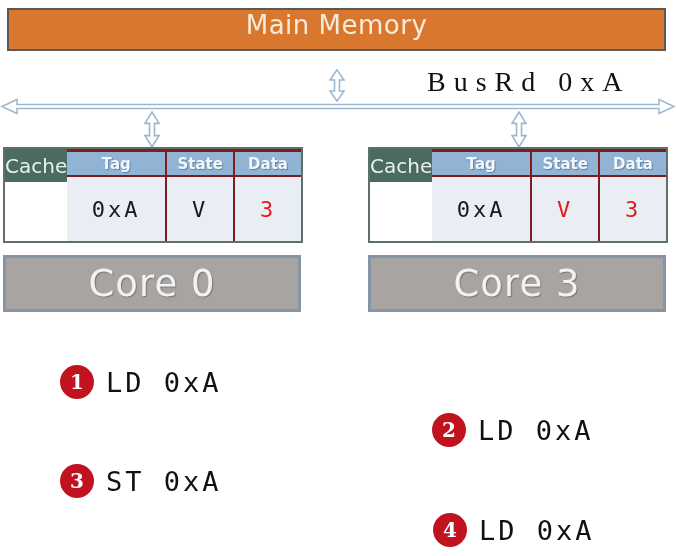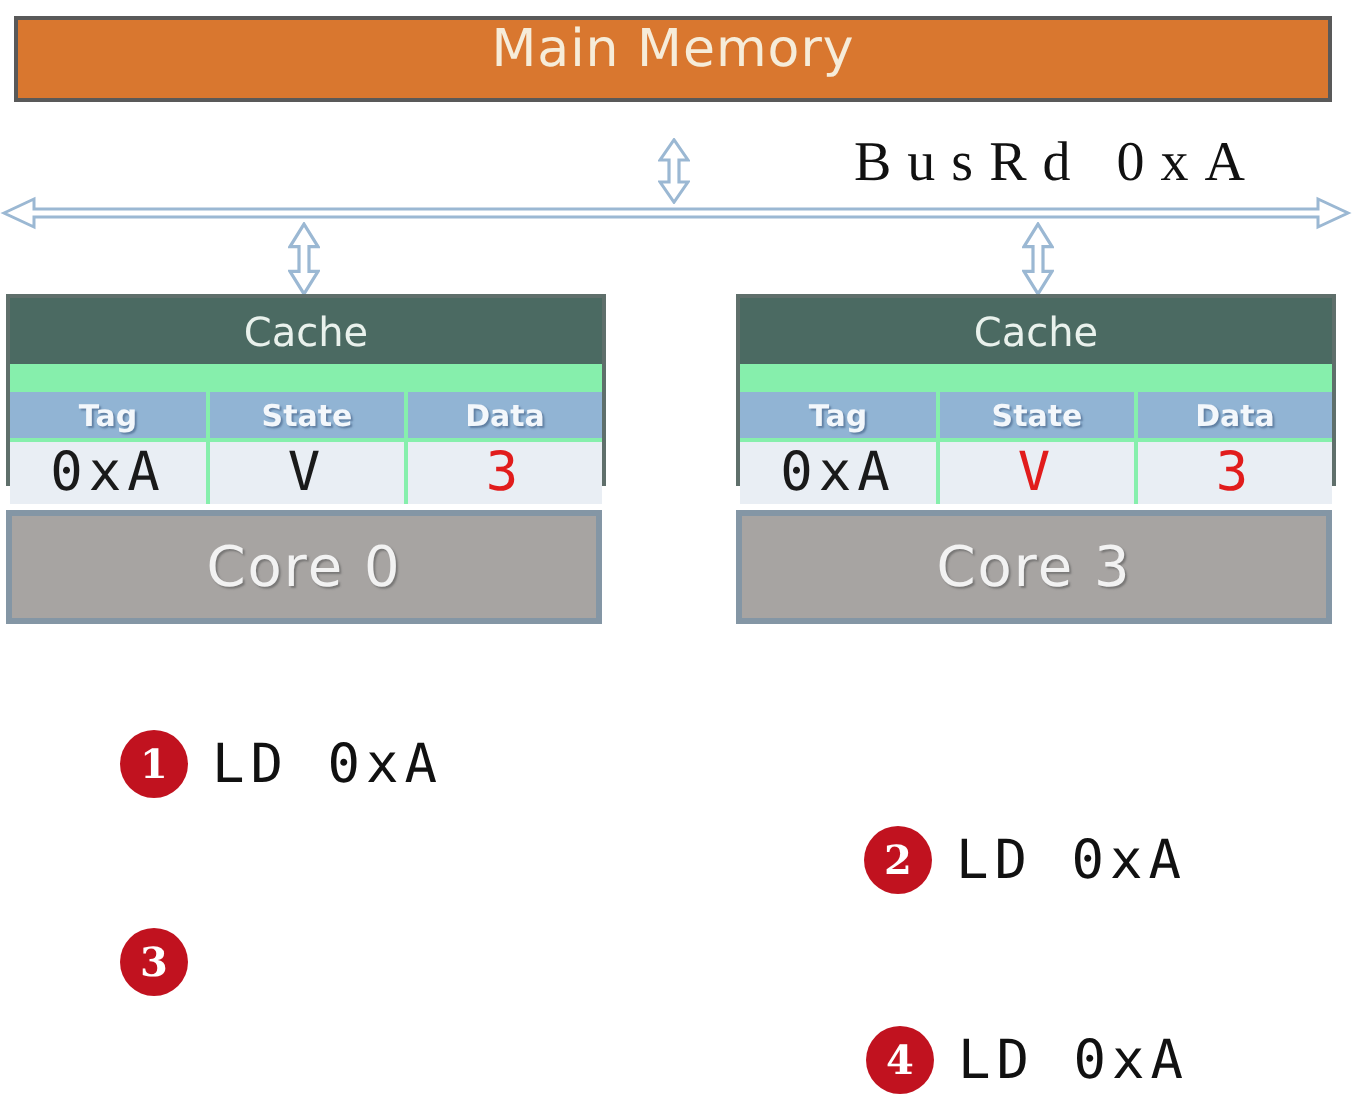--- a/index.html
+++ b/index.html
@@ -30,52 +30,52 @@
   .busrd-label {
     position:absolute; left:427px; top:66px;
     font-family:Liberation Serif, serif;
     font-size:28px; letter-spacing:8px; color:#111111; white-space:nowrap;
   }
 
   
   .cache {
     position:absolute; top:147px; width:300px; height:96px;
     border:2px solid #5f6f6b; background:#ffffff;
-    display:flex; flex-direction:column;
+    display:flex; flex-direction:row;
   }
   .cache-left  { left:3px; }
   .cache-right { left:368px; }
   .cache-title {
     height:33px; background:#4b6a62; color:#e9f1ec;
     display:flex; align-items:center; justify-content:center;
     font-size:20px; flex:0 0 33px;
   }
   .cache-grid {
     flex:1; display:grid; grid-template-columns:98px 1fr 1fr;
-    grid-template-rows:23px 1fr; gap:2px; background:#86efac;
-    padding-top:14px;
+    grid-template-rows:23px 1fr; gap:2px; background:#7f1d1d;
+    padding-top:3px;
   }
   .col-head {
     background:#91b4d4; color:#f3f7fb; font-size:15px; font-weight:bold;
     display:flex; align-items:center; justify-content:center;
     text-shadow:1px 1px 1px rgba(80,110,145,0.75);
   }
   .cell {
     background:#e9eef4; color:#1a1a1a;
     font-family:"DejaVu Sans Mono","Liberation Mono",monospace;
-    font-size:27px; letter-spacing:3px;
+    font-size:22px; letter-spacing:3px;
     display:flex; align-items:center; justify-content:center;
   }
 
   
   .core {
     position:absolute; top:255px; width:298px; height:57px;
     background:#a7a4a2; border:3px solid #8496a5;
     display:flex; align-items:center; justify-content:center;
-    color:#f2f2f2; font-size:28px; letter-spacing:1px;
+    color:#f2f2f2; font-size:37px; letter-spacing:1px;
     text-shadow:1px 1px 1px rgba(90,90,90,0.6);
   }
   .core-left  { left:3px; }
   .core-right { left:368px; }
 
   
   .step {
     position:absolute; display:flex; align-items:center; gap:12px; height:36px;
   }
   .step-1 { left:60px;  top:364px; }
@@ -159,17 +159,18 @@
 <div class="step step-1">
   <div class="step-badge">1</div>
   <div class="step-op">LD 0xA</div>
 </div>
 <div class="step step-2">
   <div class="step-badge">2</div>
   <div class="step-op">LD 0xA</div>
 </div>
 <div class="step step-3">
   <div class="step-badge">3</div>
+  <div class="step-op">ST 0xA</div>
 </div>
 <div class="step step-4">
   <div class="step-badge">4</div>
   <div class="step-op">LD 0xA</div>
 </div>
 
 </body></html>

